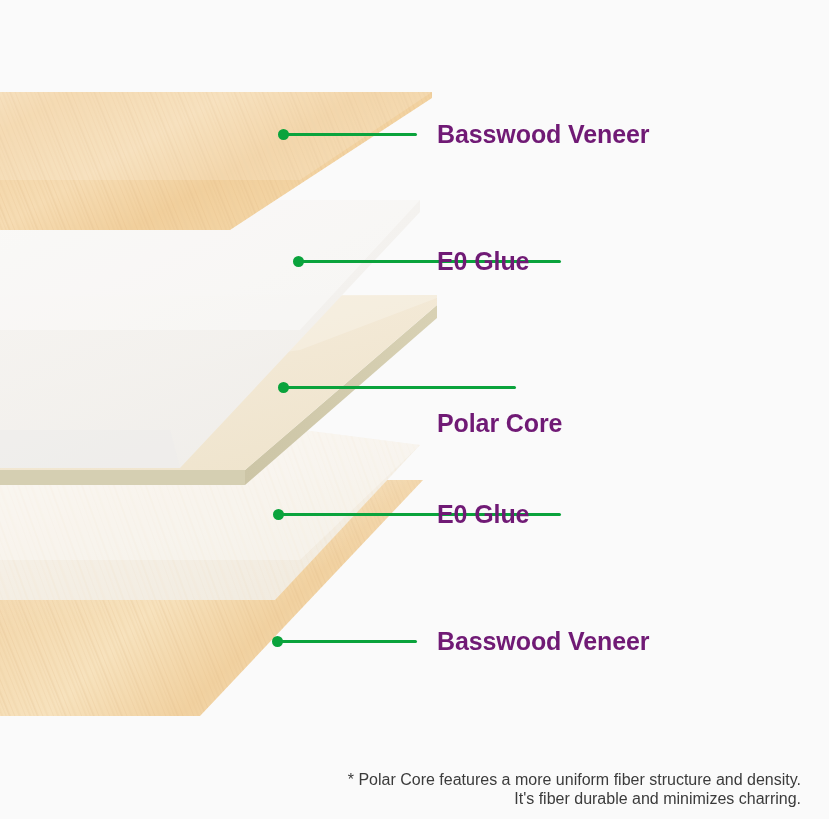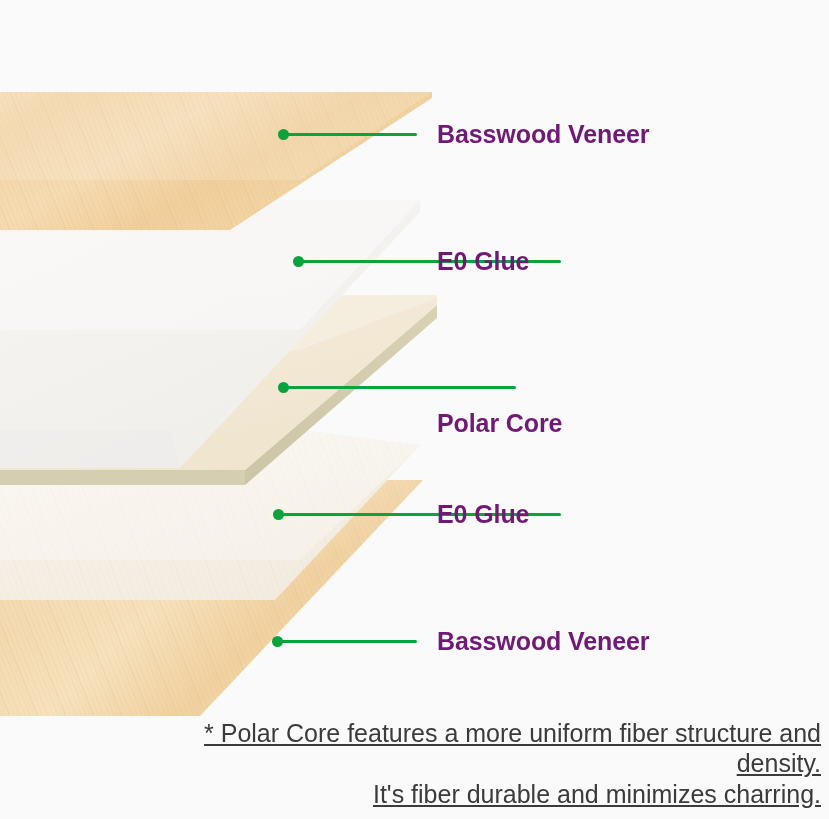--- a/index.html
+++ b/index.html
@@ -50,30 +50,29 @@
     letter-spacing: -0.1px;
     white-space: nowrap;
     text-align: left;
     line-height: 1;
     font-family: "Liberation Sans", sans-serif;
   }
 
   
   #footnote {
     position: absolute;
-    right: 8px;
+    right: 28px;
     bottom: 10px;
     width: 700px;
     text-align: right;
     color: #3b3b3b;
-    font-size: 25px;
+    font-size: 16px;
     line-height: 1.22;
     font-family: "Liberation Sans", sans-serif;
     font-weight: 400;
-    text-decoration: underline;
   }
   #footnote span {
     display: block;
   }
 </style>
 </head>
 <body>
 
 <div id="stage">
 

